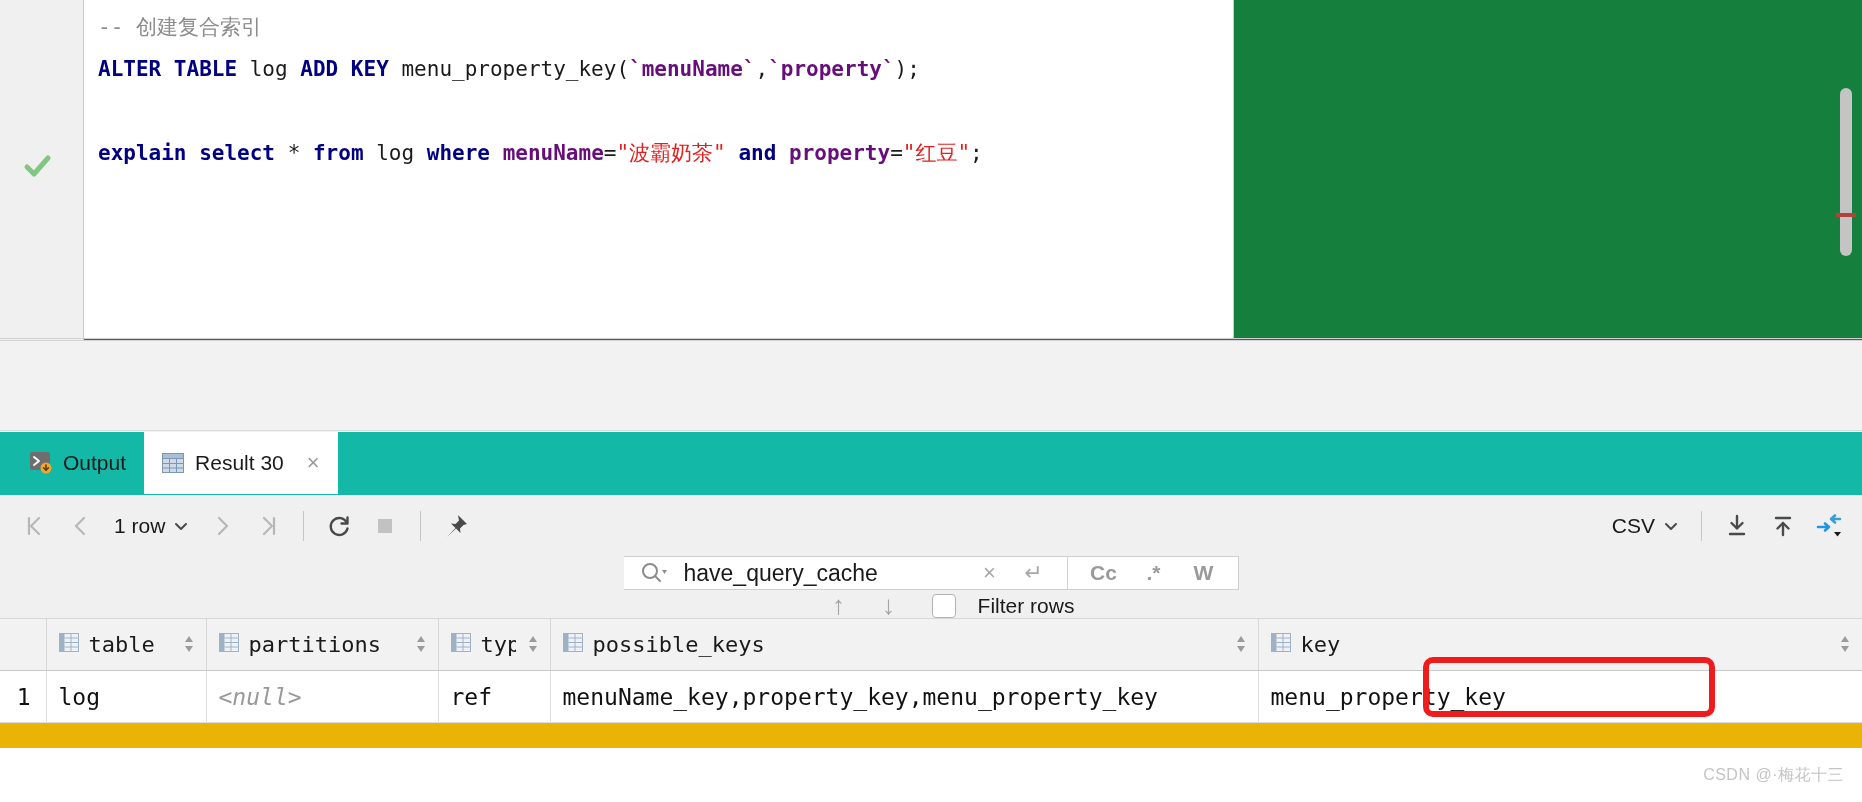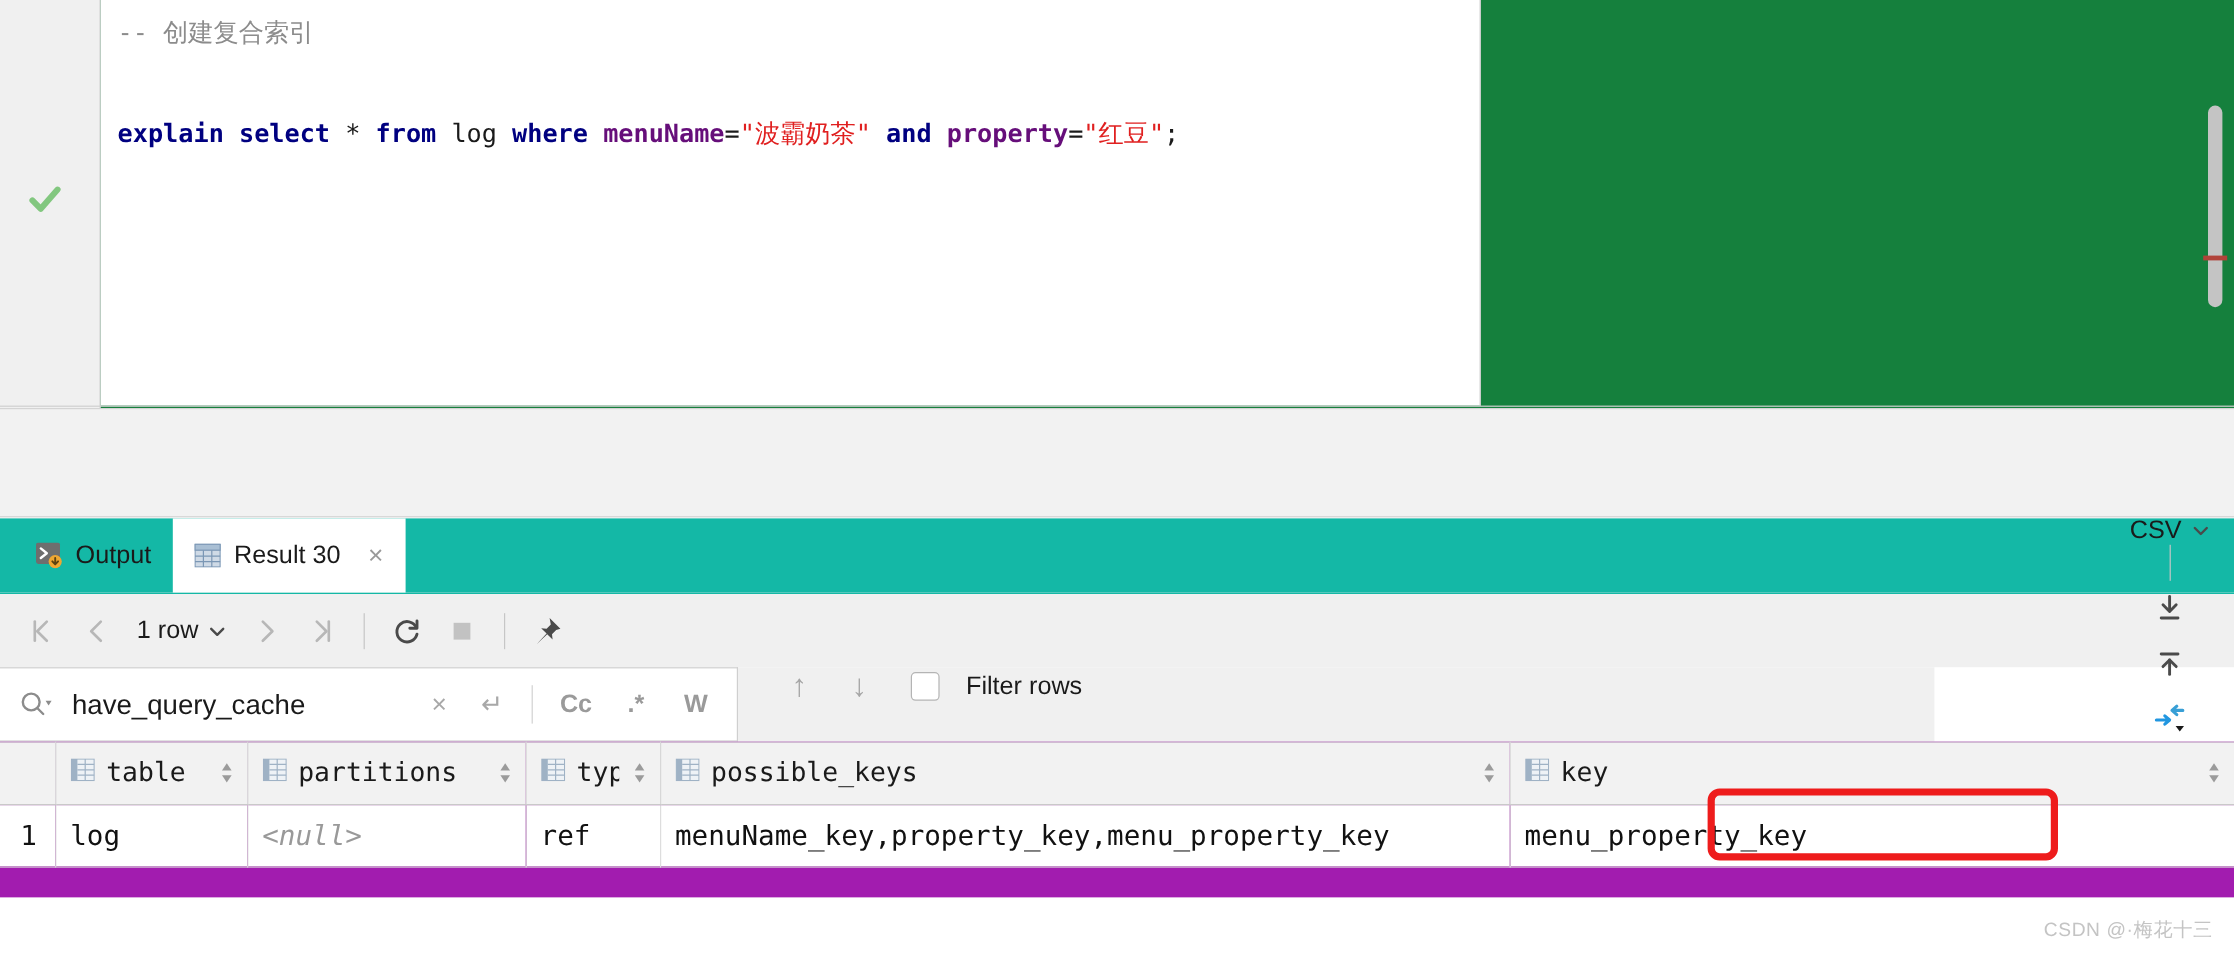--- a/index.html
+++ b/index.html
@@ -216,41 +216,41 @@
   .tb-sep {
     width: 1px; height: 30px;
     background: #c6c6c6;
     margin: 0 12px;
   }
   .tb-right {
     margin-left: auto;
     display: flex;
     align-items: center;
     padding-right: 10px;
-    flex-direction: column;
   }
   .csv-label {
     font-size: 21px;
     color: #1a1a1a;
     display: flex;
     align-items: center;
     gap: 8px;
     padding: 0 10px;
   }
 
   
   .search-row {
     position: absolute;
     left: 0;
     top: 556px;
-    width: 1612px;
+    width: 1862px;
     height: 62px;
     background: #f0f0f0;
     display: flex;
-    align-items: flex-start;
+    align-items: center;
+    flex-direction: column;
   }
 
   .search-box {
     width: 615px;
     height: 62px;
     background: #ffffff;
     border: 1px solid #cfcfcf;
     border-left: none;
     display: flex;
     align-items: center;
@@ -307,21 +307,21 @@
     margin-left: 6px;
   }
 
   
   .table-wrap {
     position: absolute;
     left: 0;
     top: 618px;
     width: 1862px;
     height: 130px;
-    background: #a21caf;
+    background: #eab308;
   }
 
   table.grid {
     border-collapse: collapse;
     table-layout: fixed;
     width: 1862px;
   }
 
   table.grid th {
     height: 52px;
@@ -432,20 +432,21 @@
       <div class="gutter-check">
         <svg class="icon-svg" width="30" height="30" viewBox="0 0 30 30">
           <path d="M5 15 L12 22 L26 6" stroke="#82c77f" stroke-width="5" fill="none" stroke-linecap="round" stroke-linejoin="round"></path>
         </svg>
       </div>
     </div>
 
     <div class="editor-main">
       <div class="code-area" id="code-area">
           <div class="code-line"><span class="tok-comment">-- 创建复合索引</span></div>
+          <div class="code-line"><span class="tok-keyword">ALTER TABLE</span><span class="tok-plain"> log </span><span class="tok-keyword">ADD KEY</span><span class="tok-plain"> menu_property_key(</span><span class="tok-ident">`menuName`</span><span class="tok-plain">,</span><span class="tok-ident">`property`</span><span class="tok-plain">);</span></div>
           <div class="code-line"><span class="tok-plain"> </span></div>
           <div class="code-line"><span class="tok-keyword">explain select</span><span class="tok-plain"> * </span><span class="tok-keyword">from</span><span class="tok-plain"> log </span><span class="tok-keyword">where</span><span class="tok-plain"> </span><span class="tok-ident">menuName</span><span class="tok-plain">=</span><span class="tok-string">"波霸奶茶"</span><span class="tok-plain"> </span><span class="tok-keyword">and</span><span class="tok-plain"> </span><span class="tok-ident">property</span><span class="tok-plain">=</span><span class="tok-string">"红豆"</span><span class="tok-plain">;</span></div>
         </div>
       <div class="editor-scrollbar"></div>
       <div class="editor-scroll-mark"></div>
     </div>
   </div>
   <div class="editor-bottom-strip"></div>
 
   <div class="splitter">

